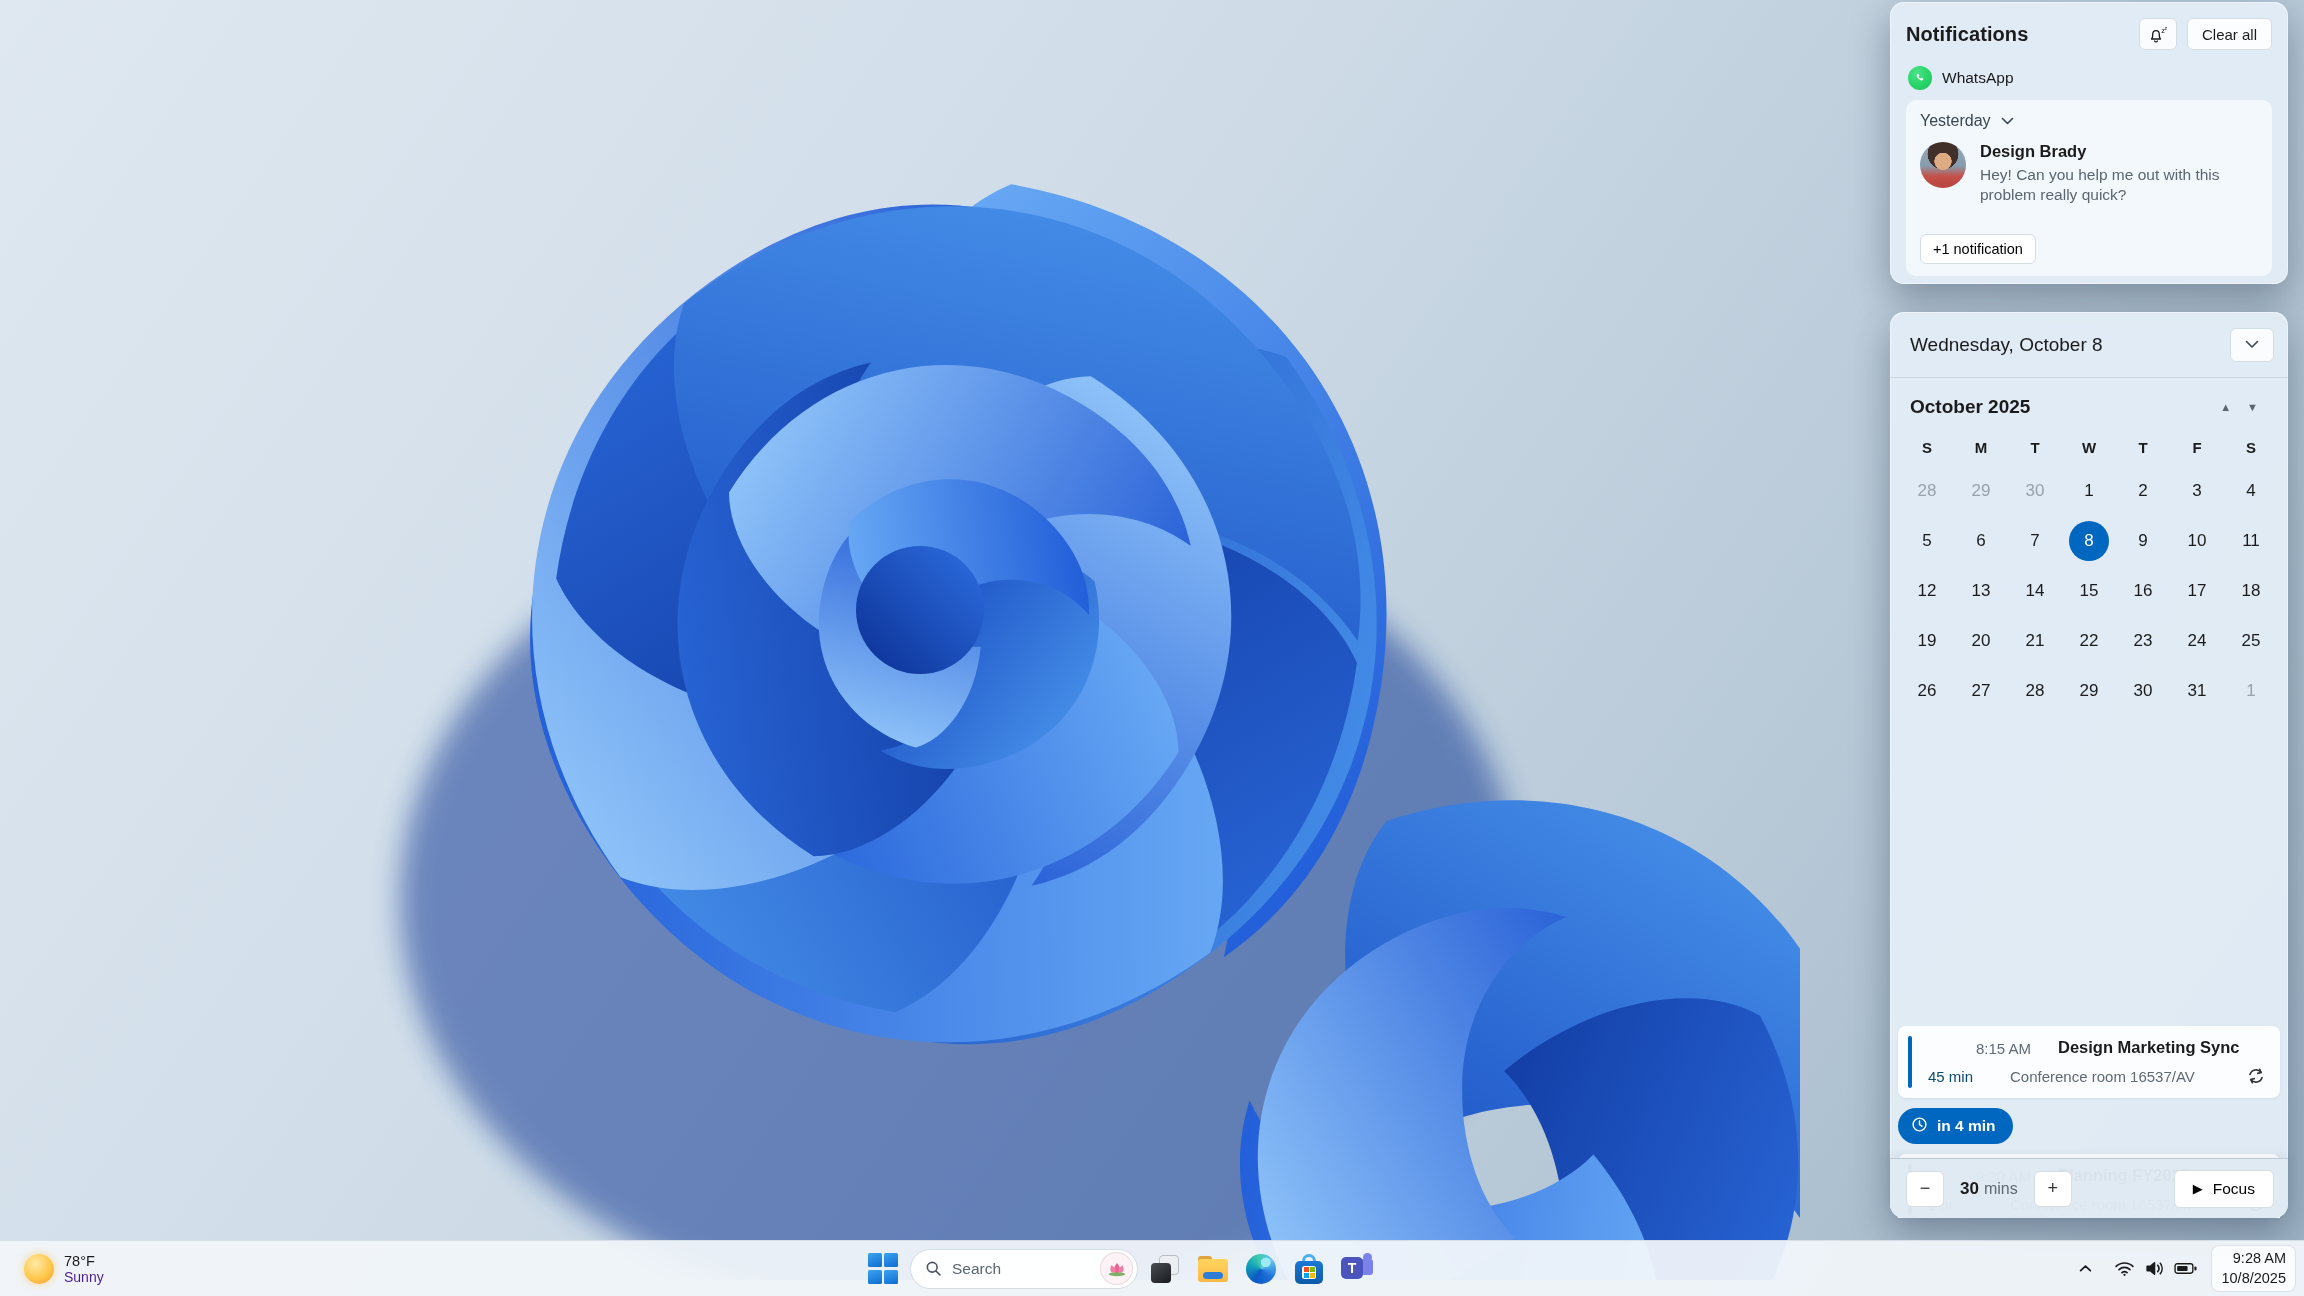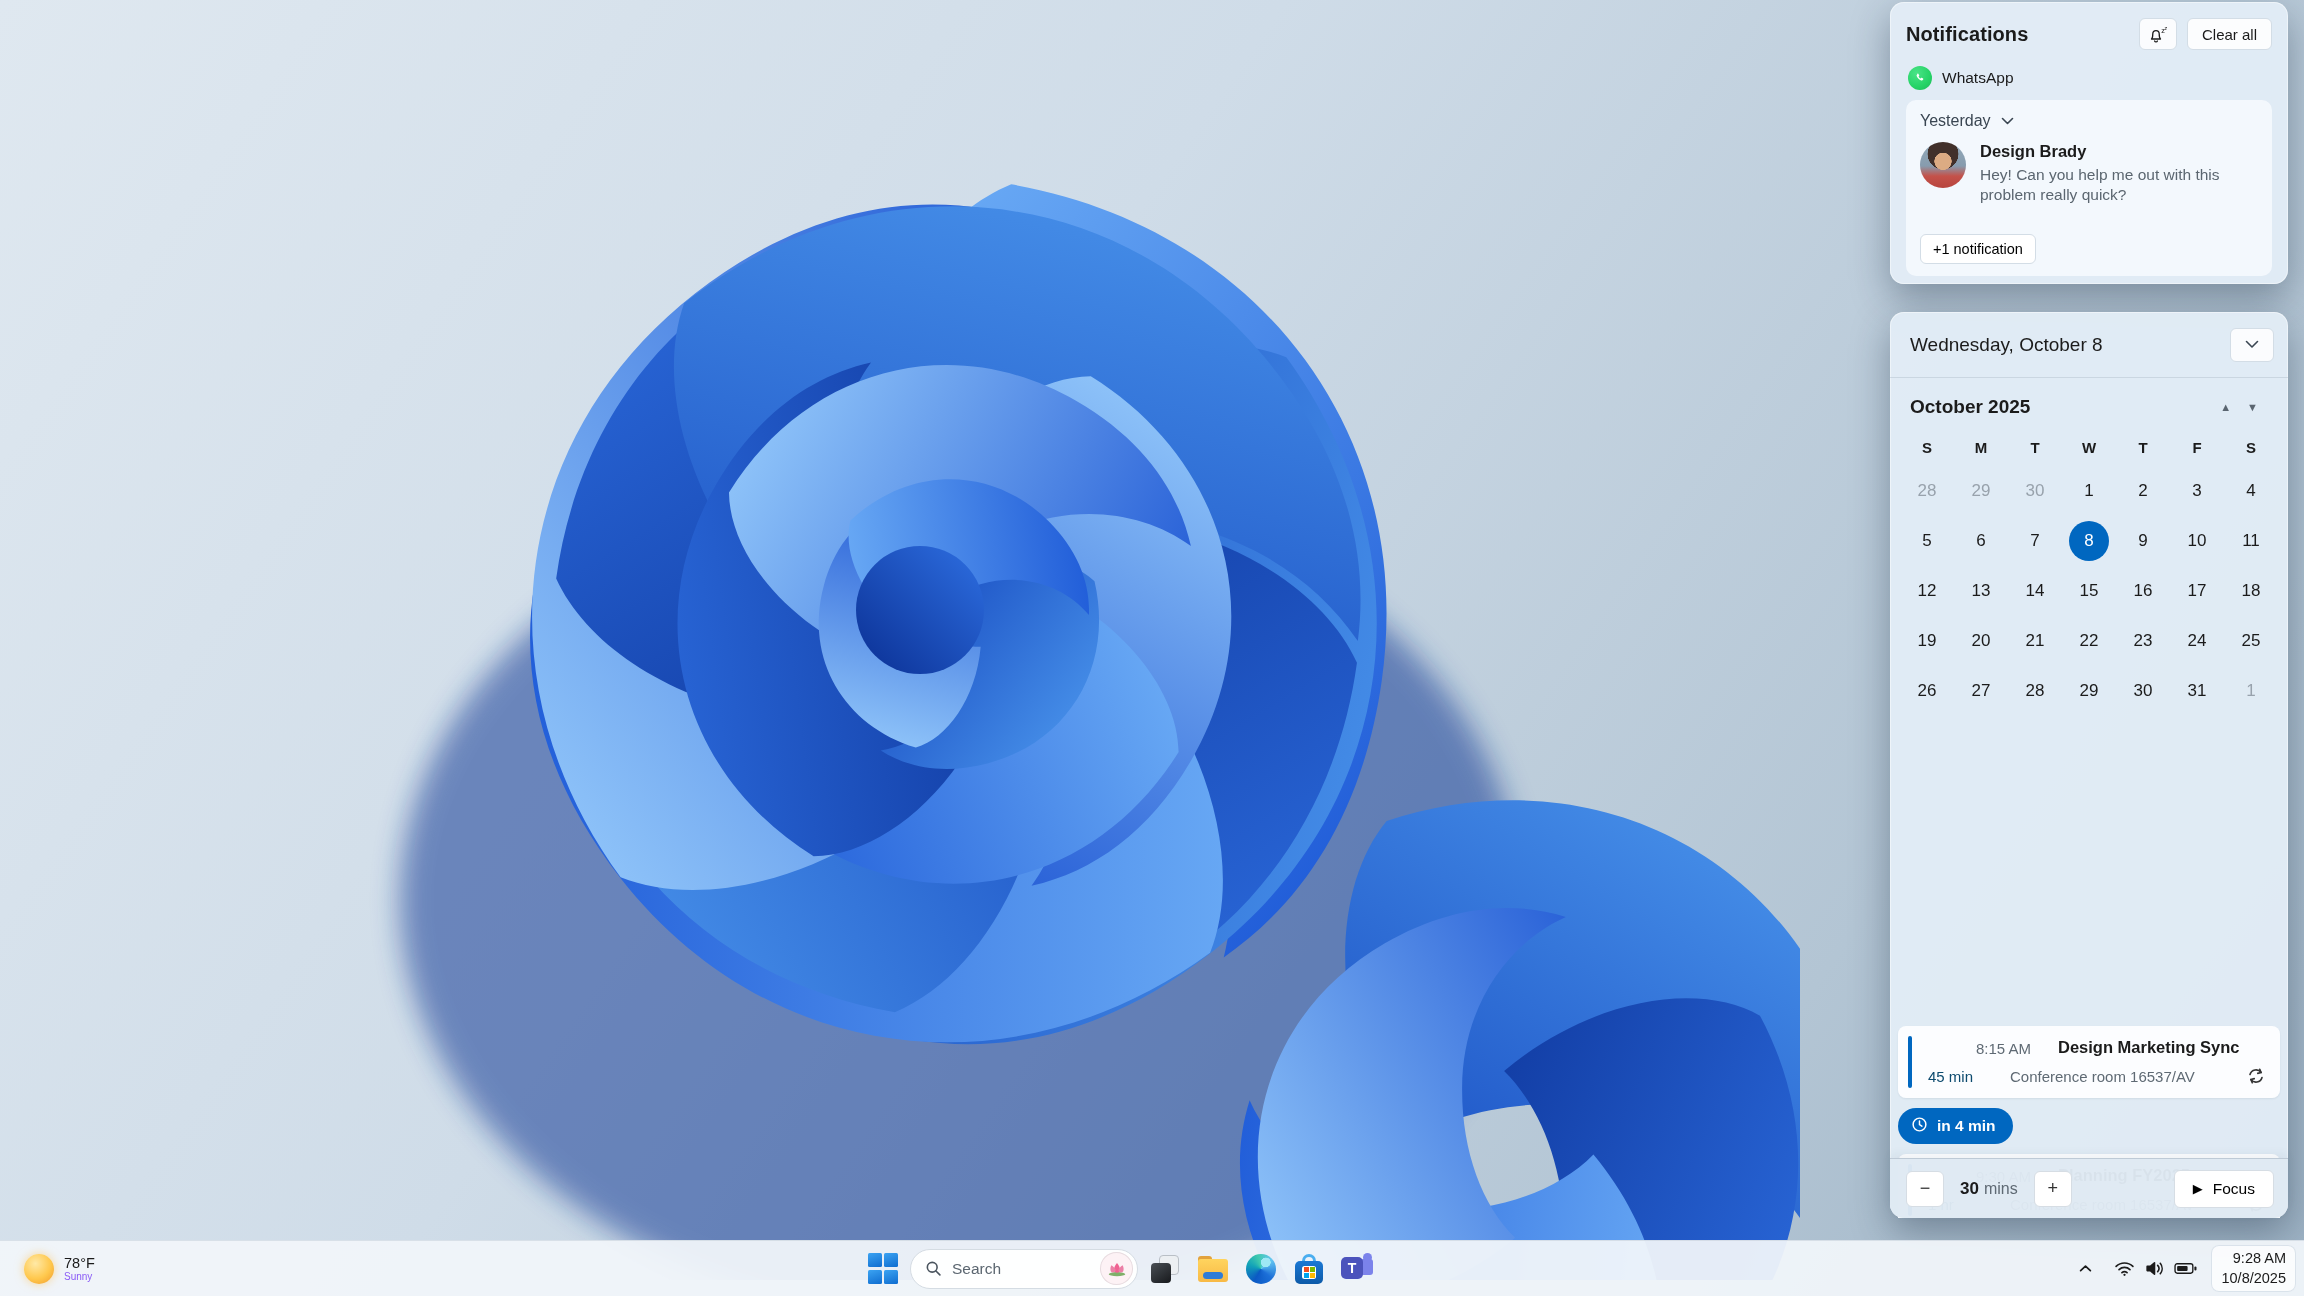--- a/index.html
+++ b/index.html
@@ -92,21 +92,21 @@
   .play-glyph { font-size:13px; }
 
   
   .taskbar { position:absolute; left:0; right:0; bottom:0; height:56px;
     background:rgba(241,245,250,0.94); border-top:1px solid rgba(200,210,220,0.6);
     display:flex; align-items:center; }
   .weather { display:flex; align-items:center; gap:10px; margin-left:14px; padding:4px 10px; border-radius:6px; cursor:pointer; }
   .sun-icon { width:30px; height:30px; border-radius:50%;
     background:radial-gradient(circle at 38% 32%,#ffe9a6,#ffc84d 55%,#f29e2e 95%); box-shadow:0 0 10px rgba(255,190,70,0.55); }
   .weather-temp { font-size:14.5px; }
-  .weather-cond { font-size:10px; color:#8b5cf6; }
+  .weather-cond { font-size:14px; color:#4c1d95; }
   .tb-center { position:absolute; left:50%; transform:translateX(-50%); margin-left:-32px;
     display:flex; align-items:center; gap:6px; }
   .tb-btn { width:42px; height:44px; display:flex; align-items:center; justify-content:center;
     border-radius:6px; cursor:pointer; }
   .win-logo { display:grid; grid-template-columns:14px 14px; grid-template-rows:14px 14px; gap:2.5px; }
   .win-logo i { background:linear-gradient(160deg,#3ba3f2,#0f6dd0); border-radius:1.5px; }
   .search-pill { display:flex; align-items:center; width:228px; height:40px; border-radius:20px;
     background:rgba(255,255,255,0.95); border:1px solid #d5dce3; padding:0 4px 0 14px; cursor:text; }
   .search-pill .ph { flex:1; font-size:15.5px; color:#5b6670; margin-left:10px; }
   .search-img { width:33px; height:33px; border-radius:50%; background:#fdf2f5; display:flex; align-items:center;

